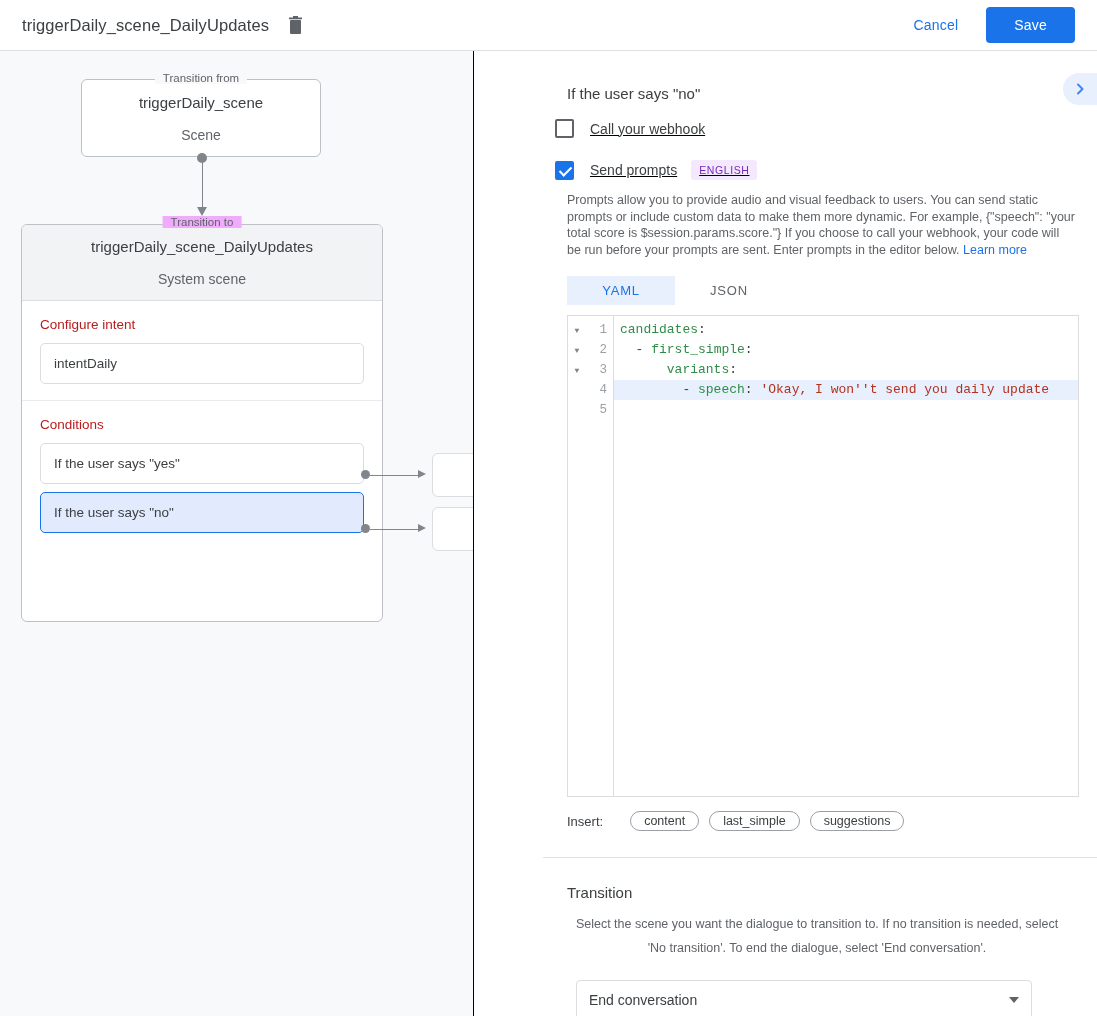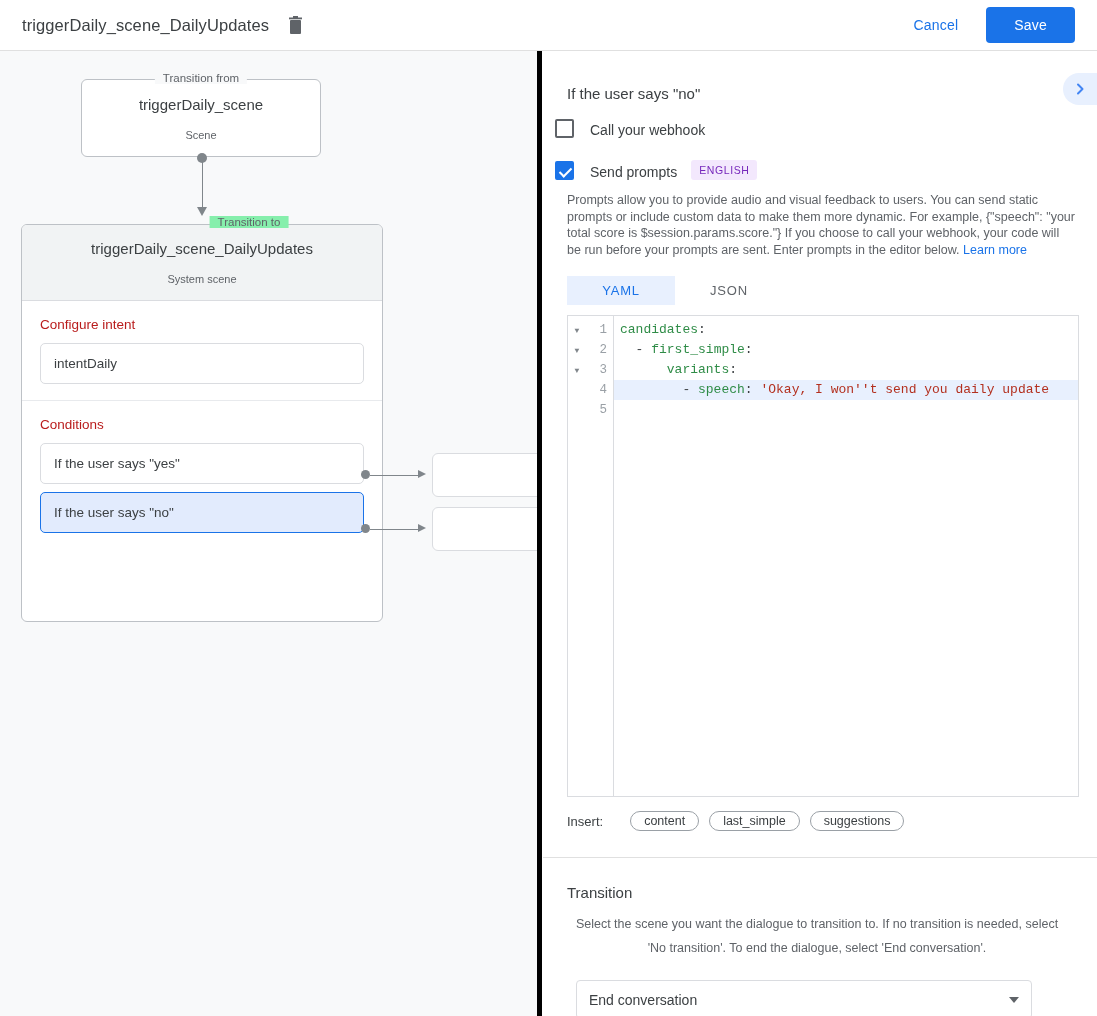--- a/index.html
+++ b/index.html
@@ -58,23 +58,23 @@
     height: 36px;
     padding: 0 28px;
     cursor: pointer;
     font-family: inherit;
   }
 
   
   .canvas {
     position: absolute;
     left: 0; top: 51px;
-    width: 542px; height: 965px;
+    width: 474px; height: 965px;
     background: #f8f9fa;
-    border-right: 5px solid #000000;
+    border-right: 1px solid #000000;
     overflow: hidden;
   }
 
   .fieldbox {
     position: absolute;
     border: 1px solid #bdc1c6;
     border-radius: 6px;
     background: #fff;
   }
   .fieldbox-legend {
@@ -90,21 +90,21 @@
   }
 
   
   .from-card {
     left: 81px; top: 28px;
     width: 240px; height: 78px;
     display: flex; flex-direction: column;
     align-items: center; justify-content: center;
   }
   .card-name { font-size: 15px; color: #3c4043; }
-  .card-sub { font-size: 11px; color: #5f6368; margin-top: 16px; }
+  .card-sub { font-size: 14px; color: #5f6368; margin-top: 16px; }
 
   
   .arrow-wrap { position: absolute; left: 196px; top: 100px; width: 12px; height: 120px; }
   .arrow-dot {
     position: absolute; left: 1px; top: 2px;
     width: 10px; height: 10px; border-radius: 50%;
     background: #80868b;
   }
   .arrow-line {
     position: absolute; left: 5.5px; top: 7px;
@@ -133,25 +133,24 @@
     background: #f1f3f4;
     border-bottom: 1px solid #dadce0;
     display: flex; flex-direction: column;
     align-items: center; justify-content: center;
   }
   .to-header .card-name { font-size: 15px; }
   .to-legend {
     position: absolute;
     top: -8px; left: 50%;
     transform: translateX(-50%);
-    background: #86efac;
+    background: #f0abfc;
     padding: 0 8px;
     font-size: 11.5px;
     color: #5f6368;
-    margin-left: 47px;
   }
   .section { padding: 16px 18px 16px 18px; }
   .section + .section { border-top: 1px solid #e8eaed; }
   .section-label { font-size: 13.5px; color: #b91c1c; margin-bottom: 11px; }
   .pillbox {
     border: 1px solid #dadce0;
     border-radius: 5px;
     background: #fff;
     height: 41px;
     display: flex; align-items: center;
@@ -206,23 +205,24 @@
     position: absolute;
     right: 0; top: 22px;
     width: 34px; height: 32px;
     background: #e8f0fe;
     border-radius: 18px 0 0 18px;
     display: flex; align-items: center; justify-content: center;
     cursor: pointer;
   }
 
   .checkrow {
-    display: flex; align-items: flex-end;
+    display: flex; align-items: center;
     padding-left: 12px;
     margin-top: 8px;
+    text-decoration: underline;
   }
   .cbox {
     width: 19px; height: 19px;
     border: 2px solid #5f6368;
     border-radius: 2px;
     background: #fff;
     cursor: pointer;
     flex: 0 0 auto;
   }
   .cbox.checked {

